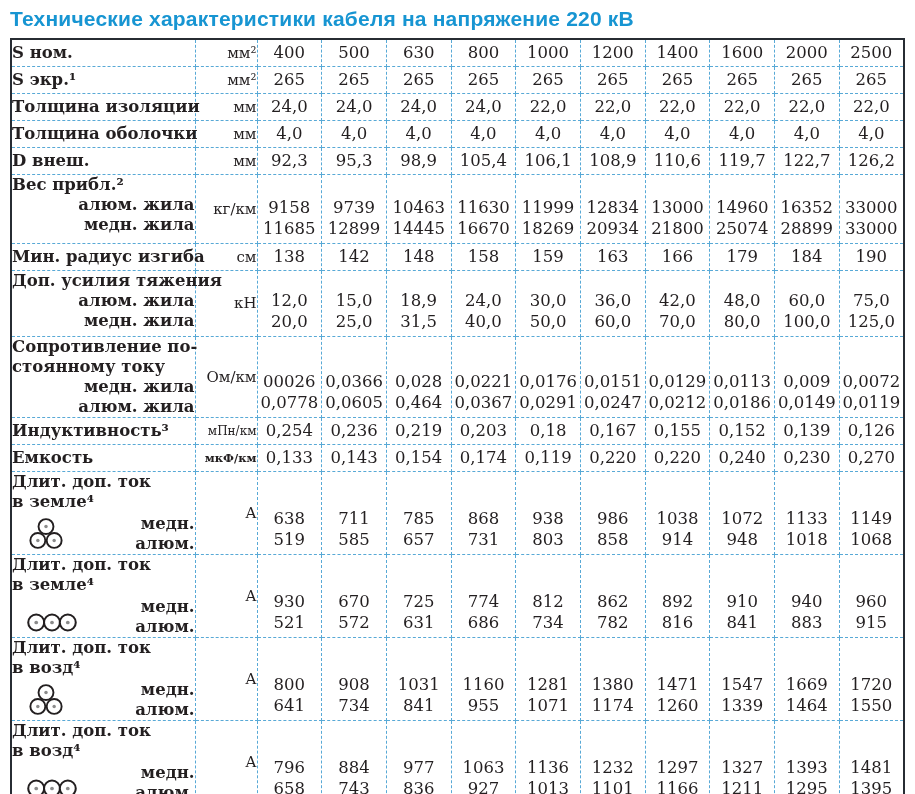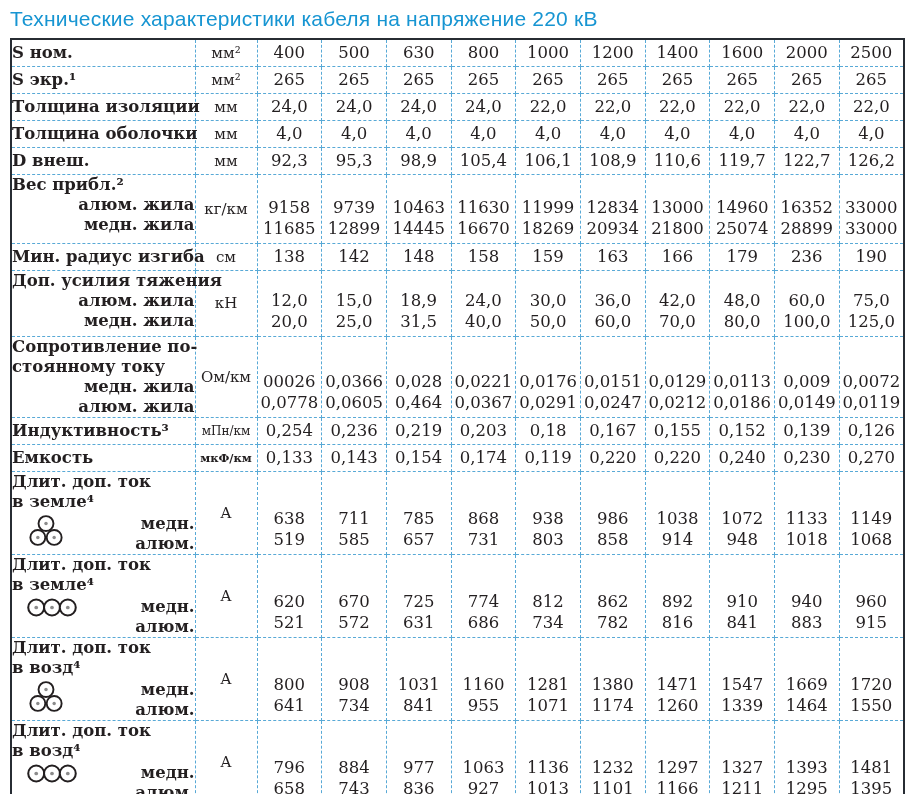--- a/index.html
+++ b/index.html
@@ -5,21 +5,21 @@
   html,body { margin:0; padding:0; background:#ffffff; }
   body {
     width:915px; height:794px; overflow:hidden;
     font-family:"DejaVu Serif", serif;
     color:#231f20;
     -webkit-font-smoothing:antialiased;
   }
   .page { padding:5px 0 0 0; }
   .title {
     font-family:"Liberation Sans", sans-serif;
-    font-weight:normal;
+    font-weight:bold;
     font-size:21px;
     color:#1795d2;
     margin:2px 0 7px 10px;
     letter-spacing:0.2px;
   }
   table.spec {
     border-collapse:collapse;
     table-layout:fixed;
     width:893px;
     margin-left:10px;
@@ -33,21 +33,21 @@
   col.c-un   { width:62px; }
   col.c-v    { width:64.7px; }
 
   td.c-label {
     padding:2px 4px 2px 8px;
     font-weight:bold;
     font-size:16.5px;
     vertical-align:middle;
   }
   td.c-unit {
-    text-align:center;
+    text-align:right;
     vertical-align:middle;
     font-size:15px;
   }
   td.c-unit.u-sm { font-size:12px; }
   td.c-unit.u-xs { font-size:11.5px;font-weight:bold; }
   td.c-val {
     text-align:center;
     font-size:16.5px;
     vertical-align:middle;
   }
@@ -55,21 +55,21 @@
   .lf { text-align:left; }
   .lr { text-align:right; }
 
   tr.r-multi td.c-label { vertical-align:top; }
   tr.r-multi td.c-val   { vertical-align:bottom; }
   tr.r-multi td.c-val .vl { line-height:21px; padding-bottom:0px; }
   tr.r-multi td.c-val { padding-bottom:4px; }
 
   .vl { line-height:21px; }
 
-  .icon-row { display:flex; align-items:flex-start; margin-top:2px; }
+  .icon-row { display:flex; align-items:flex-end; margin-top:2px; }
   .cab-ic { display:inline-block; margin-left:14px; }
   .sub-col { flex:1; }
 </style>
 </head>
 <body>
 
 <div class="page">
   <div class="title">Технические характеристики кабеля на напряжение 220 кВ</div>
 
   <table class="spec">
@@ -339,21 +339,21 @@
           <td class="c-val">
             <div class="vl">163</div>
           </td>
           <td class="c-val">
             <div class="vl">166</div>
           </td>
           <td class="c-val">
             <div class="vl">179</div>
           </td>
           <td class="c-val">
-            <div class="vl">236</div>
+            <div class="vl">184</div>
           </td>
           <td class="c-val">
             <div class="vl">190</div>
           </td>
         </tr>
         <tr class="r-multi" style="height: 66px;">
           <td class="c-label">
             <div class="ll lf">Доп. усилия тяжения</div>
             <div class="ll lr">алюм. жила</div>
             <div class="ll lr">медн. жила</div>
@@ -596,21 +596,21 @@
                   <circle cx="45" cy="11" r="2" fill="#8b8b8b"></circle>
                 </svg></span>
               <div class="sub-col">
                 <div class="ll lr">медн.</div>
                 <div class="ll lr">алюм.</div>
               </div>
             </div>
           </td>
           <td class="c-unit">А</td>
           <td class="c-val">
-            <div class="vl">620</div>
+            <div class="vl">930</div>
             <div class="vl">521</div>
           </td>
           <td class="c-val">
             <div class="vl">670</div>
             <div class="vl">572</div>
           </td>
           <td class="c-val">
             <div class="vl">725</div>
             <div class="vl">631</div>
           </td>

